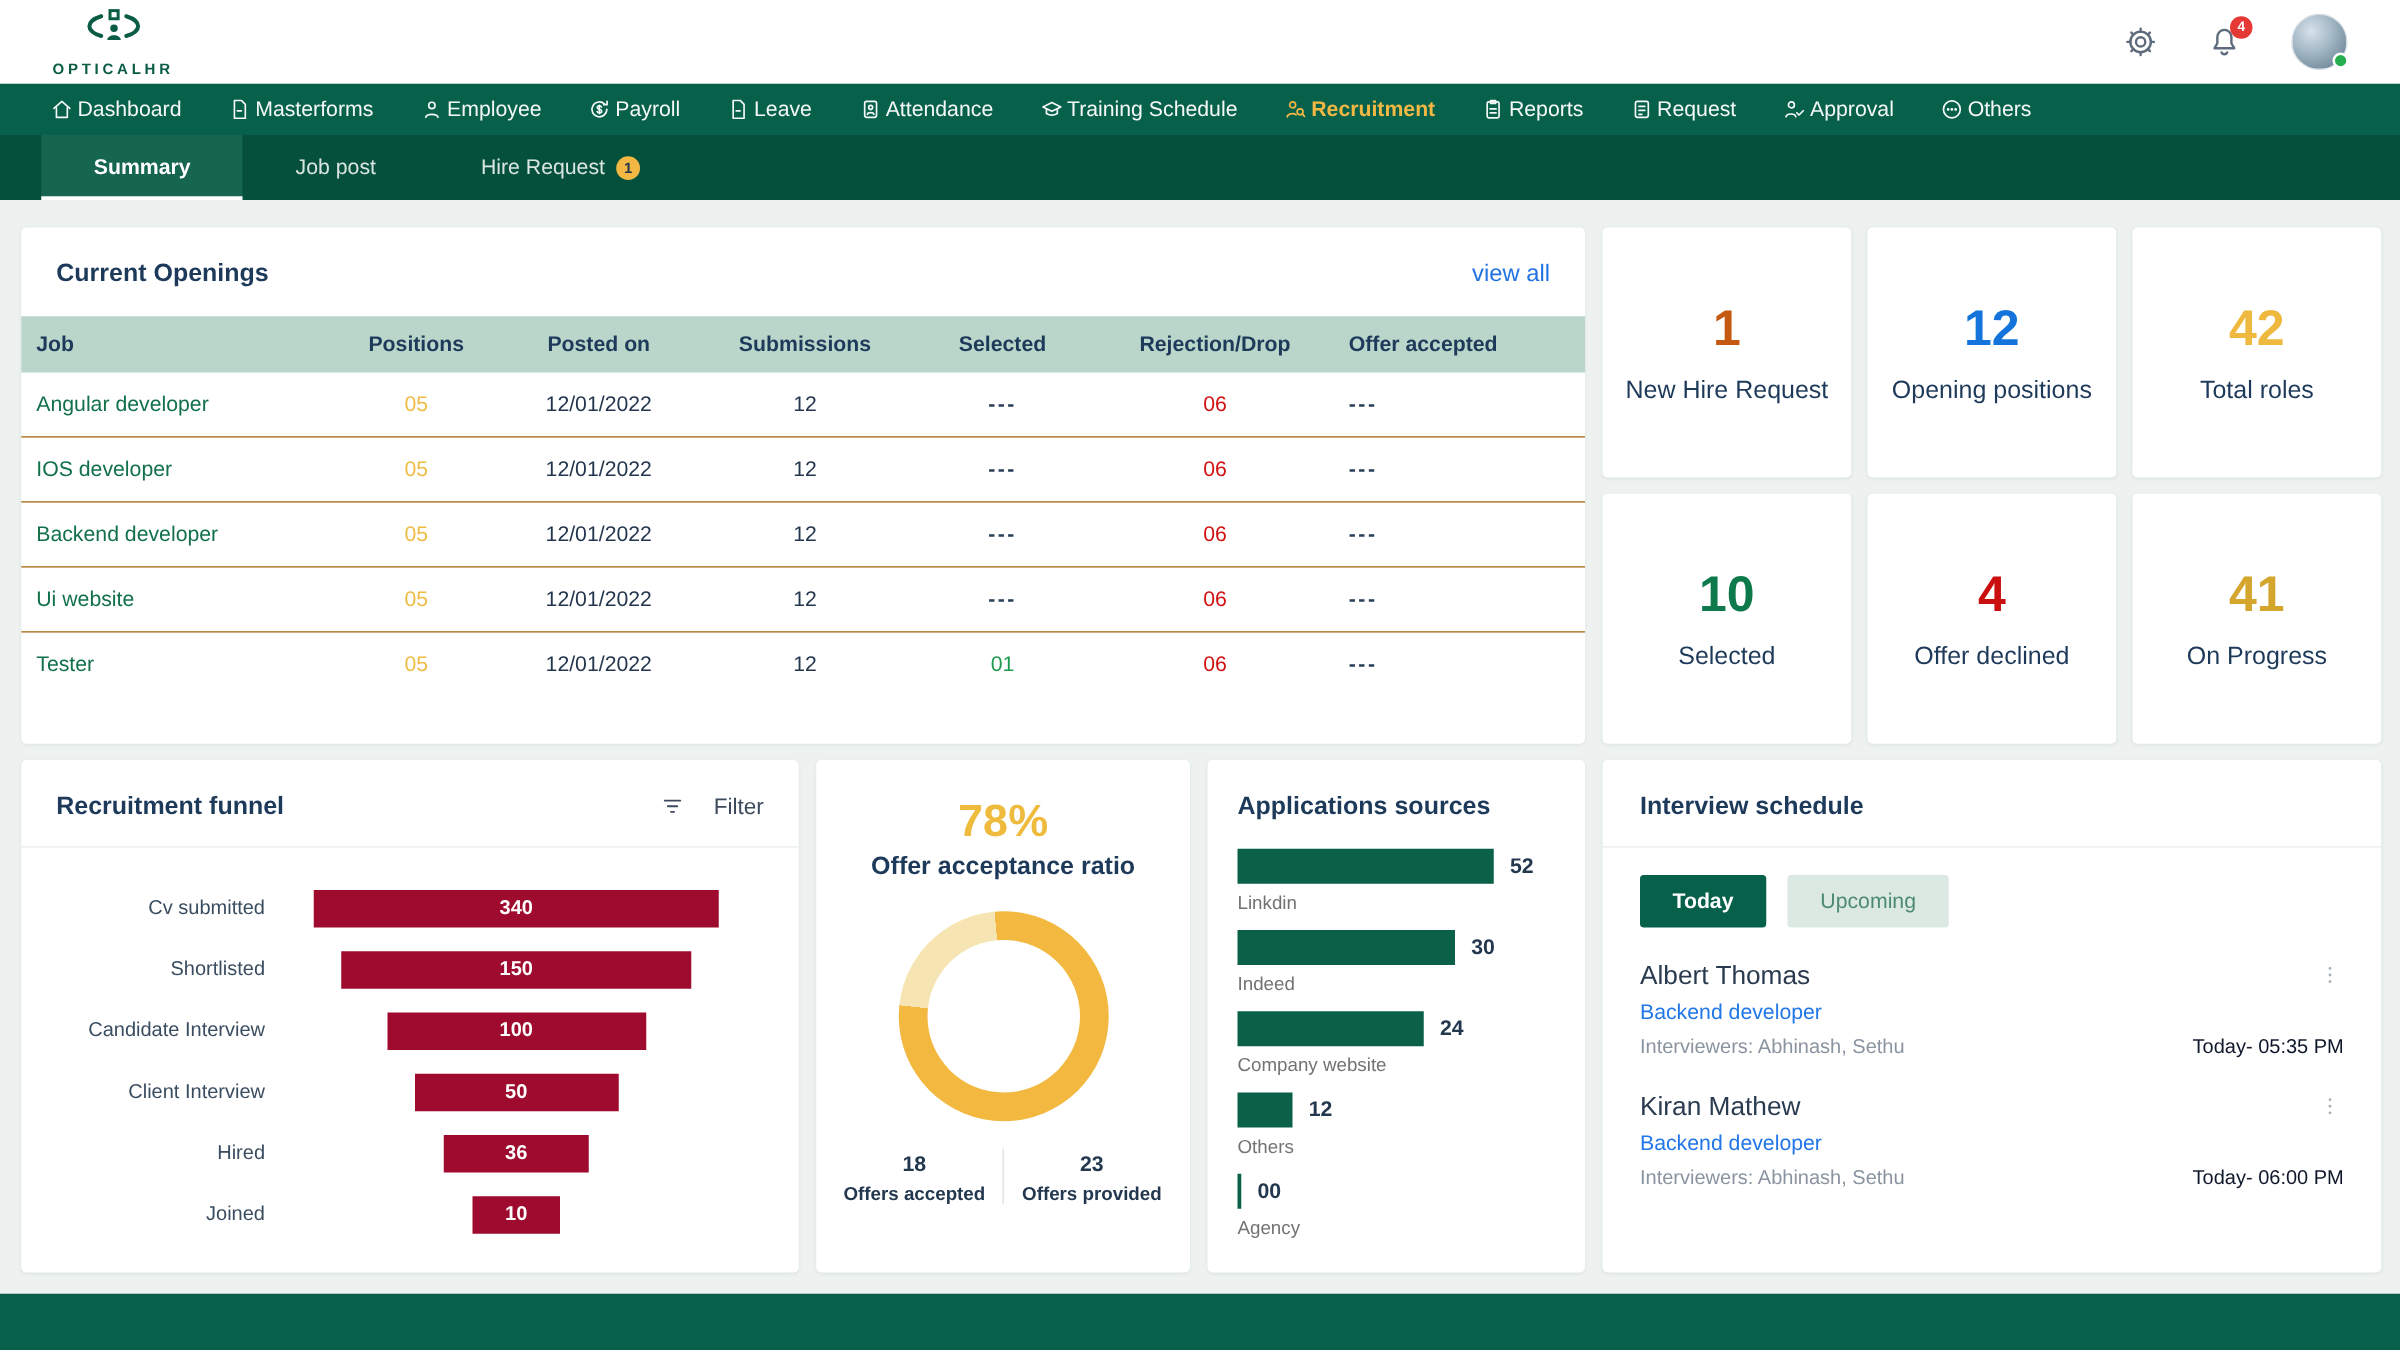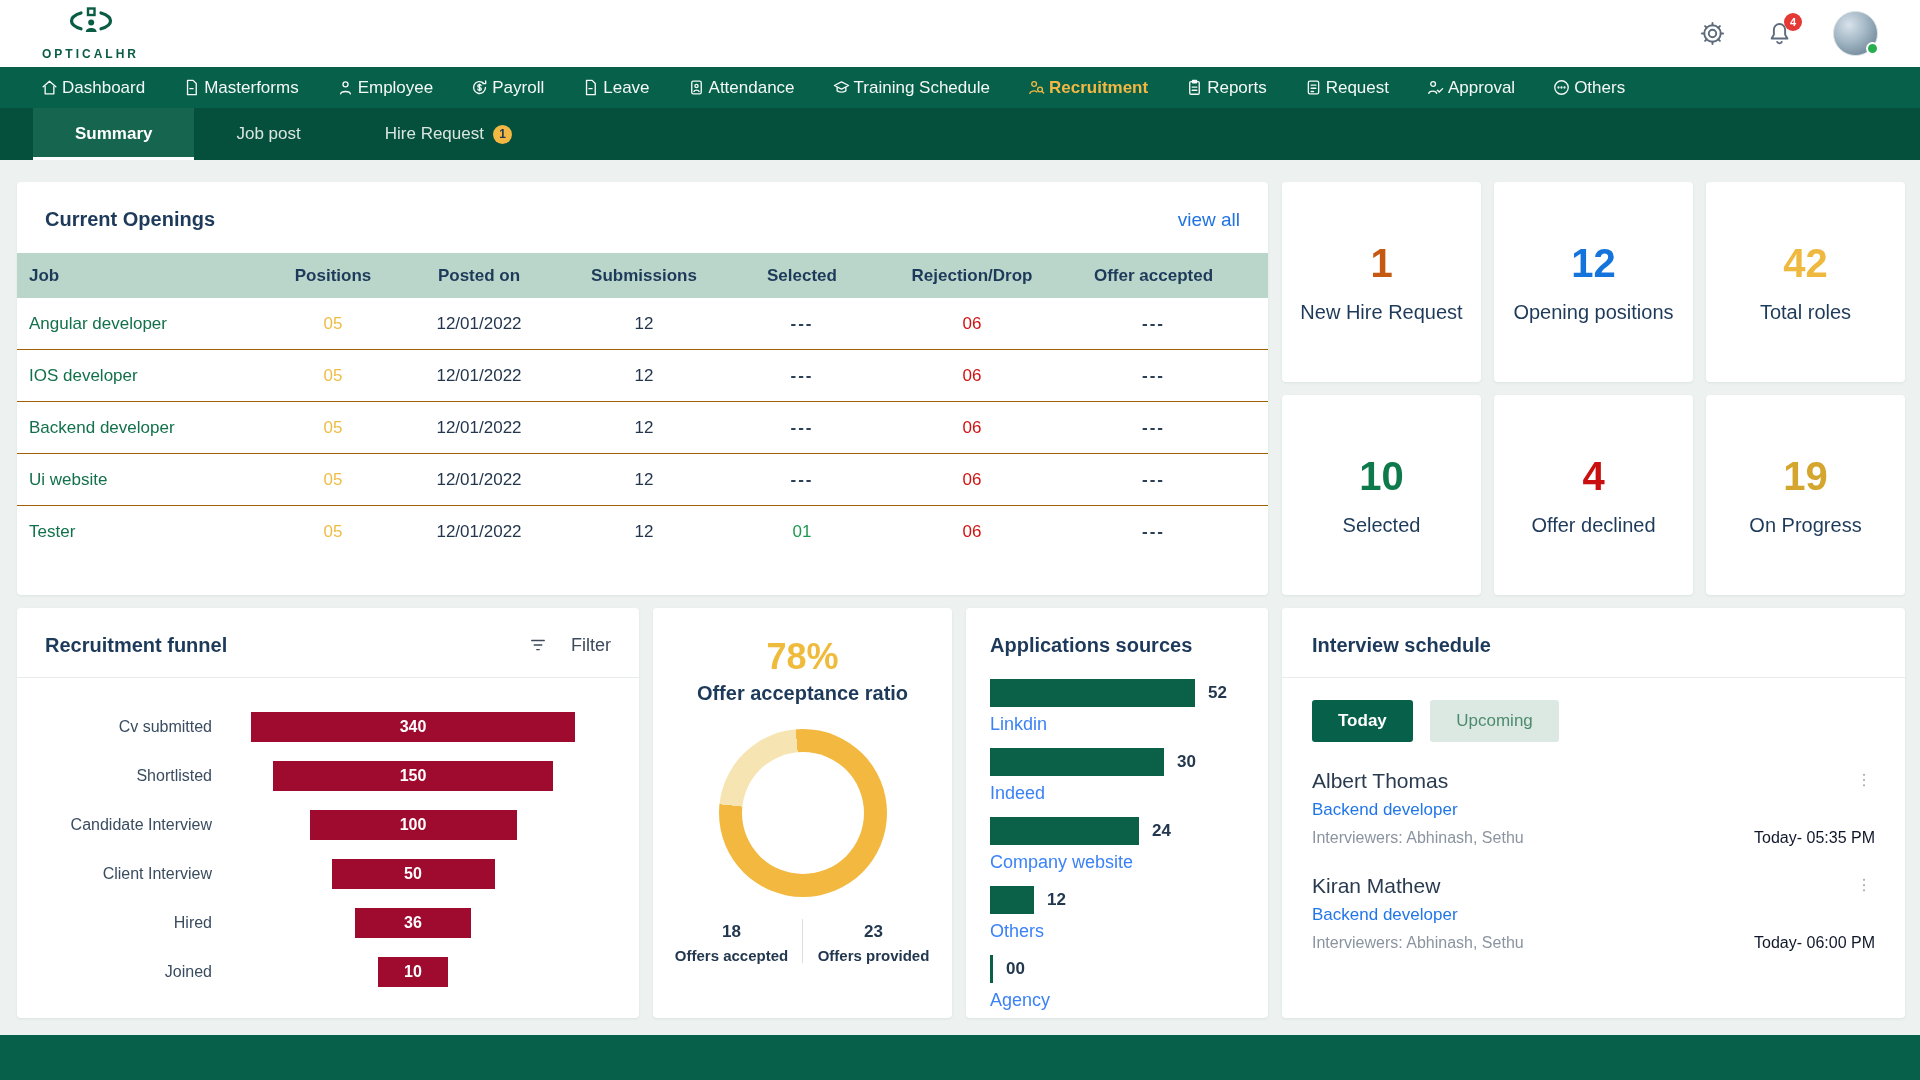--- a/index.html
+++ b/index.html
@@ -40,21 +40,21 @@
 
   
   #openings{grid-column:1/4}
   .card-head{display:flex;align-items:center;justify-content:space-between;padding:26px 28px 22px}
   .card-title{font-size:20px;font-weight:bold;color:#1E3A5A}
   .view-all{font-size:19px;color:#2173E2;cursor:pointer}
   .tgrid{display:grid;grid-template-columns:240px 152px 140px 190px 126px 214px 189px;align-items:center}
   .thead{background:#BAD5C9;height:45px;font-weight:bold;font-size:17px;color:#1E3A5A}
   .tgrid > div{text-align:center}
   .tgrid > div:first-child{text-align:left;padding-left:12px}
-  .tgrid > div:last-child{text-align:center;padding-right:40px}
+  .tgrid > div:last-child{text-align:left;padding-right:40px}
   .trow{height:52px;border-bottom:1px solid #a16207;font-size:17px}
   .job-link{color:#12714A;cursor:pointer}
   .amber{color:#EFBC45}
   .red{color:#D11212}
   .green{color:#1D9A50}
   .dash{letter-spacing:2px;font-weight:600;color:#2A3F58}
 
   
   #stats{display:grid;grid-template-columns:repeat(3,1fr);grid-template-rows:200px 200px;gap:13px}
   .stat{display:flex;flex-direction:column;align-items:center;justify-content:center;gap:15px;cursor:pointer}
@@ -82,21 +82,21 @@
   .dstat .v{font-size:17px;font-weight:bold;color:#23384F}
   .dstat .l{font-size:15px;font-weight:bold;color:#23384F}
   .vsep{width:1px;height:44px;background:#D9DEE2}
 
   
   #sources{padding:26px 24px}
   .src-title{font-size:20px;font-weight:bold;color:#1E3A5A;margin-bottom:22px}
   .sbar-row{display:flex;align-items:center;gap:13px}
   .sbar{height:28px;background:#0A6148}
   .sval{font-size:17px;font-weight:bold;color:#23384F}
-  .slabel{font-size:18px;color:#3b82f6;margin:7px 0 13px}
+  .slabel{font-size:15px;color:#737373;margin:7px 0 13px}
 
   
   #schedule .card-head{padding:26px 30px 20px}
   .sched-body{padding:22px 30px 0}
   .tabbtn{display:inline-flex;align-items:center;justify-content:center;font-size:17px;cursor:pointer;border-radius:3px;padding:11px 26px}
   .tabbtn.today{background:#07604A;color:#fff;font-weight:bold}
   .tabbtn.upcoming{background:#DCE9E2;color:#4D8B70;margin-left:13px}
   .entry{margin-top:27px;position:relative}
   .entry .name{font-size:21px;color:#2A3B4F}
   .entry .role{font-size:17px;color:#2176E8;margin-top:7px;cursor:pointer;display:inline-block}
@@ -356,21 +356,21 @@
     </div>
     <div class="card stat">
       <span class="stat-value" style="color: rgb(14, 122, 75);">10</span>
       <span class="stat-label">Selected</span>
     </div>
     <div class="card stat">
       <span class="stat-value" style="color: rgb(201, 15, 15);">4</span>
       <span class="stat-label">Offer declined</span>
     </div>
     <div class="card stat">
-      <span class="stat-value" style="color: rgb(213, 166, 46);">19</span>
+      <span class="stat-value" style="color: rgb(213, 166, 46);">41</span>
       <span class="stat-label">On Progress</span>
     </div>
   </div>
 
   <div class="card" id="funnel">
     <div class="card-head" style="padding-bottom:20px">
       <span class="card-title">Recruitment funnel</span>
       <span style="display:flex;align-items:flex-start;gap:23px;font-size:18px;color:#3C4A5C;cursor:pointer">
         <span class="nico" style="width:20px;height:20px;color:#3C4A5C"><svg viewBox="0 0 24 24" fill="none" stroke="currentColor" stroke-width="1.7" stroke-linecap="round" stroke-linejoin="round" width="100%" height="100%">
               <path d="M4.5 6.5h15M7.5 12h9M10.5 17.5h3"></path>

